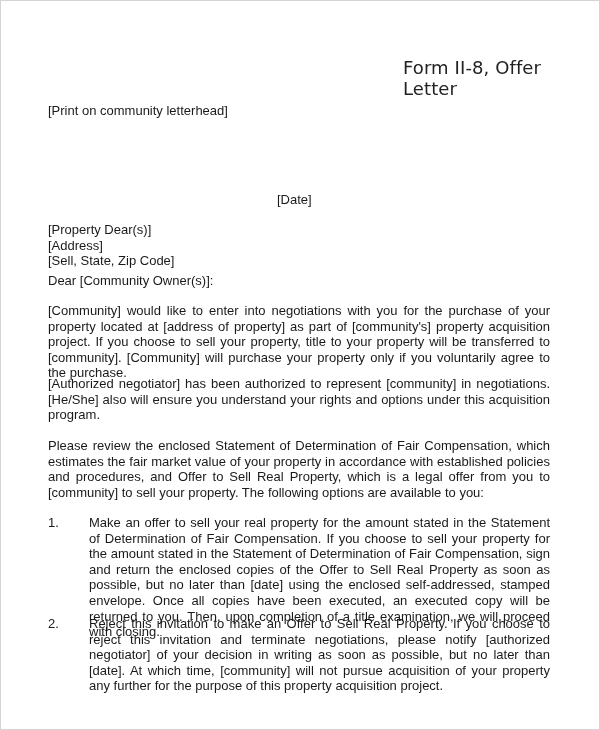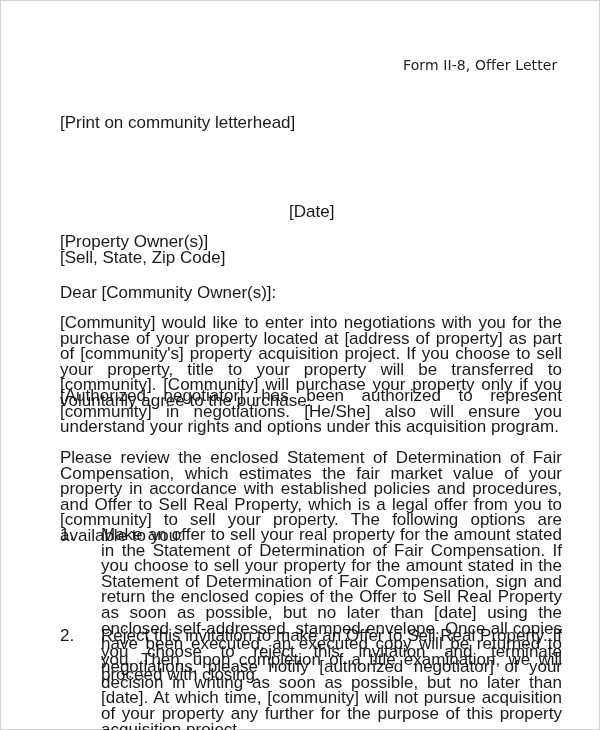--- a/index.html
+++ b/index.html
@@ -5,31 +5,31 @@
     html, body { margin: 0; padding: 0; background: #ffffff; }
     body { width: 600px; height: 730px; overflow: hidden; position: relative; }
     .page {
       position: absolute; left: 0; top: 0;
       width: 598px; height: 728px;
       border: 1px solid #d4d4d4;
       background: #fff;
     }
     .txt {
       font-family: "Liberation Sans", sans-serif;
-      font-size: 17px;
+      font-size: 13px;
       line-height: 15.6px;
       color: #1a1a1a;
       position: absolute;
-      margin: 12px;
+      margin: 0;
     }
     .form-title {
       position: absolute;
       left: 402px; top: 56px;
       font-family: "DejaVu Sans", sans-serif;
-      font-size: 14px;
+      font-size: 18px;
       color: #222;
       letter-spacing: 0.1px;
       margin: 0;
     }
     .letterhead { left: 47px; top: 102px; }
     .date { left: 276px; top: 191px; }
     .address { left: 47px; top: 221px; }
     .address div { white-space: nowrap; }
     .salutation { left: 47px; top: 272px; }
     .para { left: 47px; width: 502px; text-align: justify; }
@@ -47,21 +47,22 @@
 
 <div class="page">
 
   <p class="form-title">Form II-8, Offer Letter</p>
 
   <p class="txt letterhead">[Print on community letterhead]</p>
 
   <p class="txt date">[Date]</p>
 
   <div class="txt address">
-    <div>[Property Owner(s)]</div>
+    <div>[Property Dear(s)]</div>
+    <div>[Address]</div>
     <div>[Sell, State, Zip Code]</div>
   </div>
 
   <p class="txt salutation">Dear [Community Owner(s)]:</p>
 
   <p class="txt para p1">[Community] would like to enter into negotiations with you for the purchase of your property located at [address of property] as part of [community's] property acquisition project.  If you choose to sell your property, title to your property will be transferred to [community]. [Community] will purchase your property only if you voluntarily agree to the purchase.</p>
   <p class="txt para p3">Please review the enclosed Statement of Determination of Fair Compensation, which estimates the fair market value of your property in accordance with established policies and procedures, and Offer to Sell Real Property, which is a legal offer from you to [community] to sell your property.  The following options are available to you:</p>
   <p class="txt para p2">[Authorized negotiator] has been authorized to represent [community] in negotiations. [He/She] also will ensure you understand your rights and options under this acquisition program.</p>
 
   <div class="txt list-item li1">

